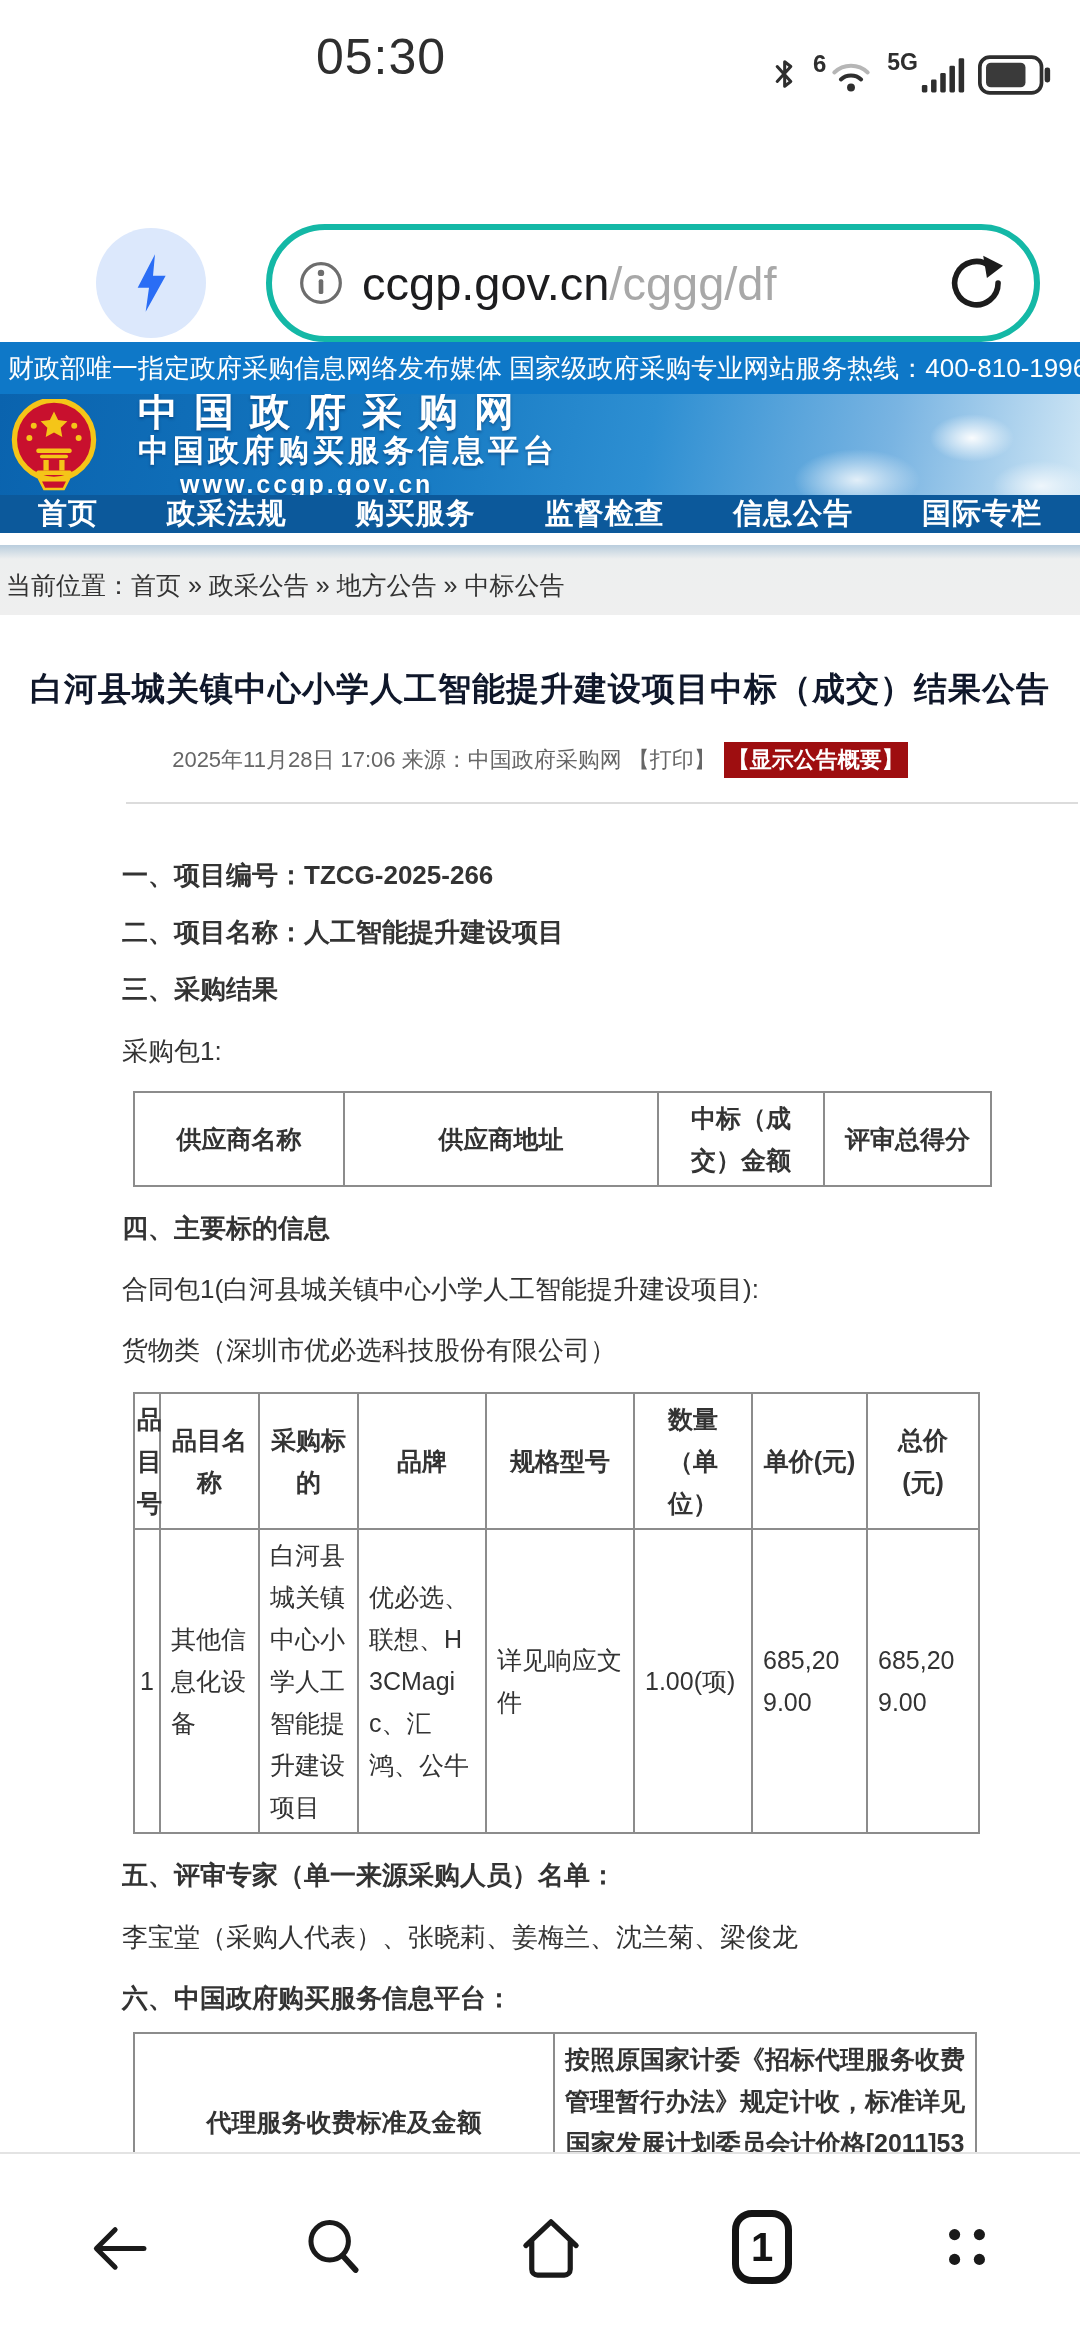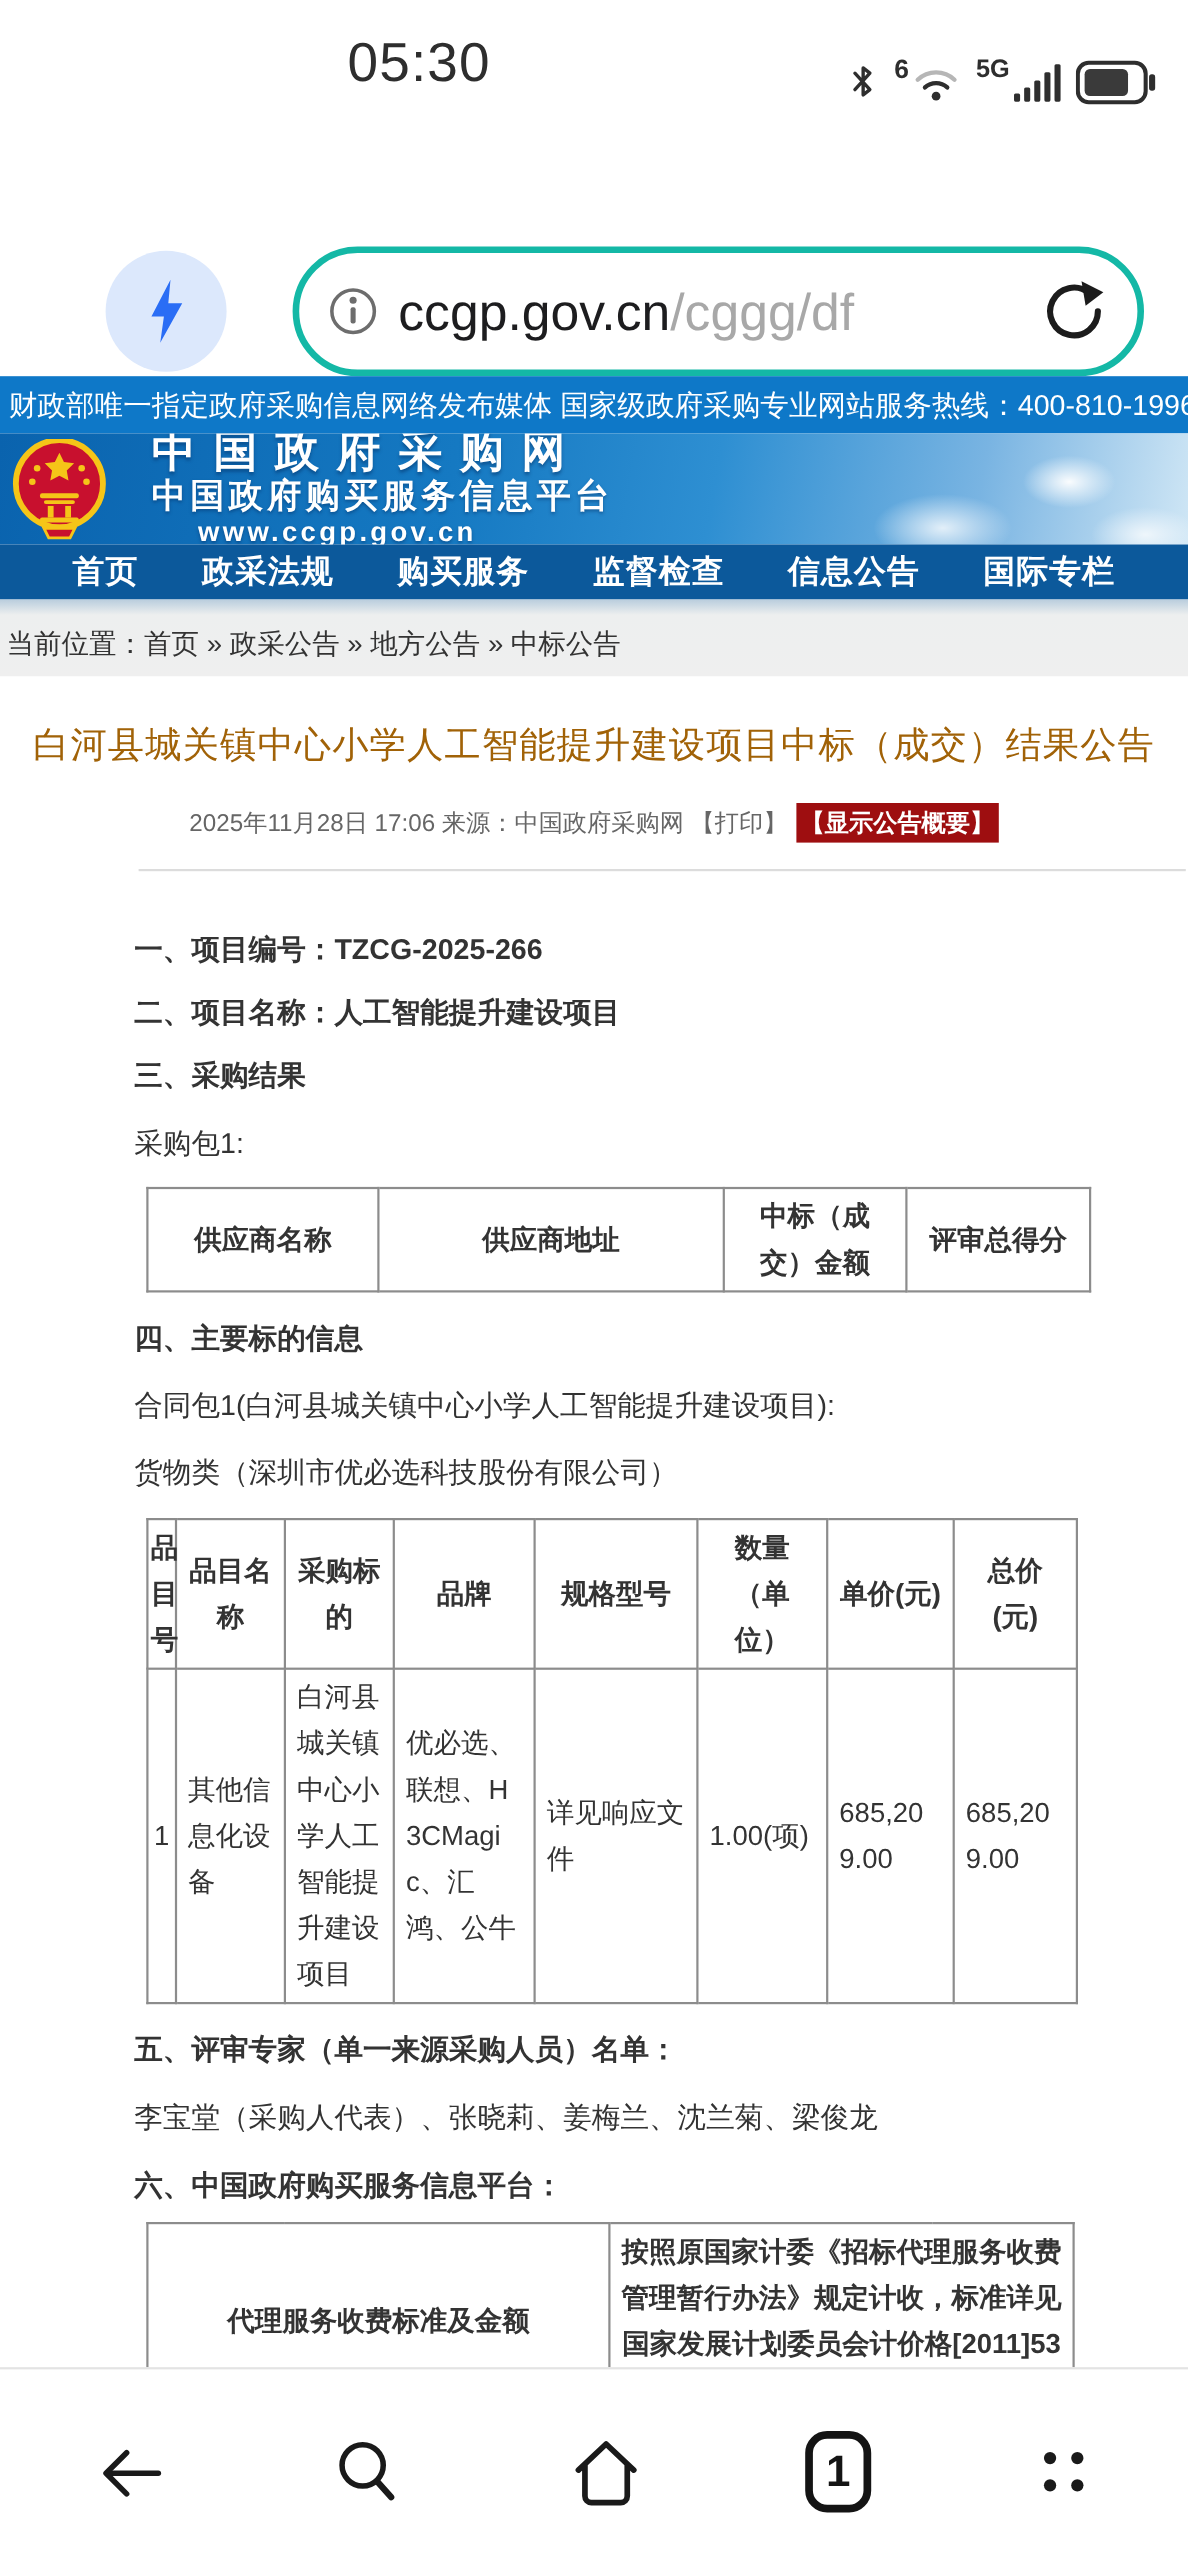--- a/index.html
+++ b/index.html
@@ -40,30 +40,30 @@
       radial-gradient(90px 44px at 45% 65%,rgba(255,255,255,.8),rgba(255,255,255,0) 70%),
       radial-gradient(70px 36px at 85% 70%,rgba(255,255,255,.75),rgba(255,255,255,0) 70%);
     pointer-events:none}
   .emblem{width:88px;height:92px;flex:0 0 auto}
   .banner-text{margin-left:40px;color:#fff;text-shadow:0 2px 3px rgba(0,40,90,.45);z-index:1}
   .bt1{font-size:40px;font-weight:bold;letter-spacing:16px;line-height:1.0}
   .bt2{font-size:31px;font-weight:bold;letter-spacing:4px;line-height:1.15;margin-top:2px}
   .bt3{font-size:25px;font-weight:bold;letter-spacing:3px;line-height:1.1;margin-top:2px;margin-left:42px}
 
   
-  .mainnav{position:absolute;top:495px;left:0;right:0;height:50px;background:#0c599b;display:flex;align-items:center;justify-content:space-between;padding:0 66px}
+  .mainnav{position:absolute;top:495px;left:0;right:0;height:38px;background:#0c599b;display:flex;align-items:center;justify-content:space-between;padding:0 38px}
   .mainnav span{color:#fff;font-size:29px;font-weight:bold;letter-spacing:1px}
 
   
   .crumbband{position:absolute;top:545px;left:0;right:0;height:70px;background:linear-gradient(#b9cddd 0,#edefef 14px,#efefef 100%)}
   .crumb{position:absolute;left:6px;top:24px;font-size:25px;color:#333}
 
   
   .content{position:absolute;top:615px;left:0;right:0;background:#fff}
-  .a-title{margin-top:40px;text-align:center;font-size:33px;font-weight:normal;color:#a16207;letter-spacing:1px}
+  .a-title{margin-top:52px;text-align:center;font-size:33px;font-weight:bold;color:#0f172a;letter-spacing:1px}
   .a-meta{margin-top:30px;text-align:center;font-size:22px;color:#666}
   .a-meta .badge{display:inline-block;background:#9e0e10;color:#fff;font-weight:bold;padding:3px 4px;margin-left:8px}
   .a-divider{height:0;border-bottom:2px solid #dcdcdc;margin:24px 2px 0 126px}
 
   .sec{margin-left:122px;margin-right:40px;font-size:26px;font-weight:bold;color:#333;line-height:1.2}
   .plain{font-weight:normal}
   .mt-l{margin-top:56px}.mt-m{margin-top:30px}.mt-s{margin-top:26px}
 
   table{border-collapse:collapse;margin-left:133px;table-layout:fixed;font-size:25px;color:#333}
   td,th{border:2px solid #8c8c8c;padding:4px 10px;line-height:42px;vertical-align:middle;word-break:break-all;font-weight:normal;text-align:left}

